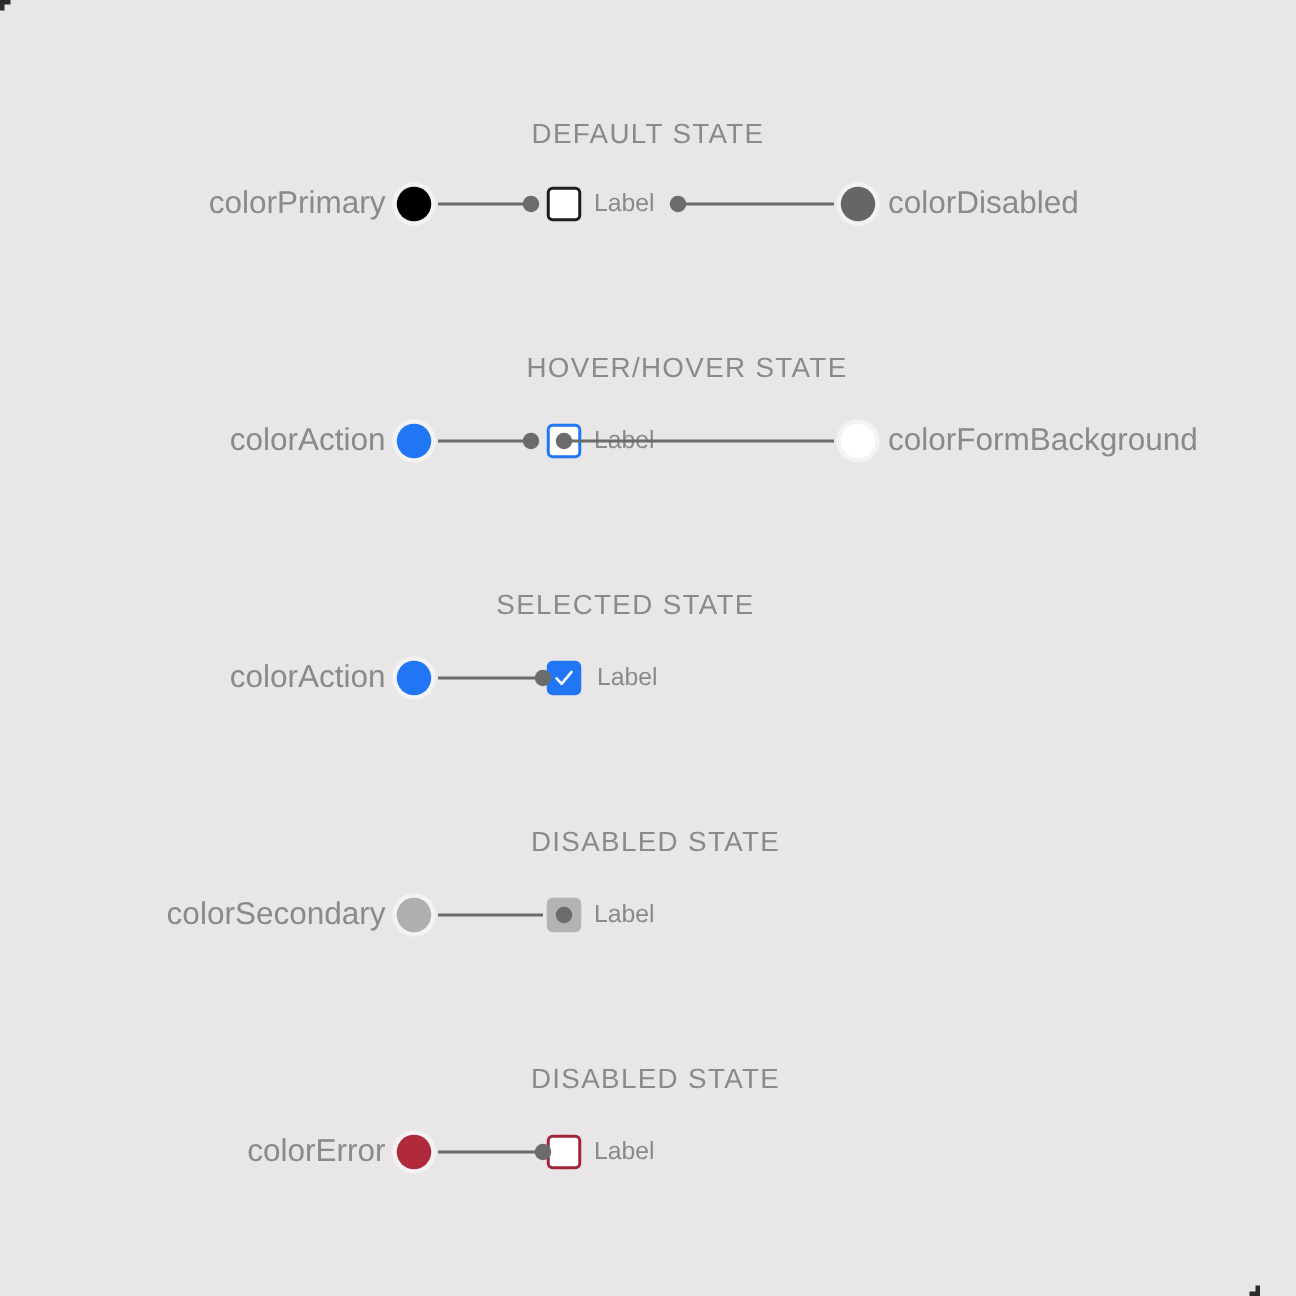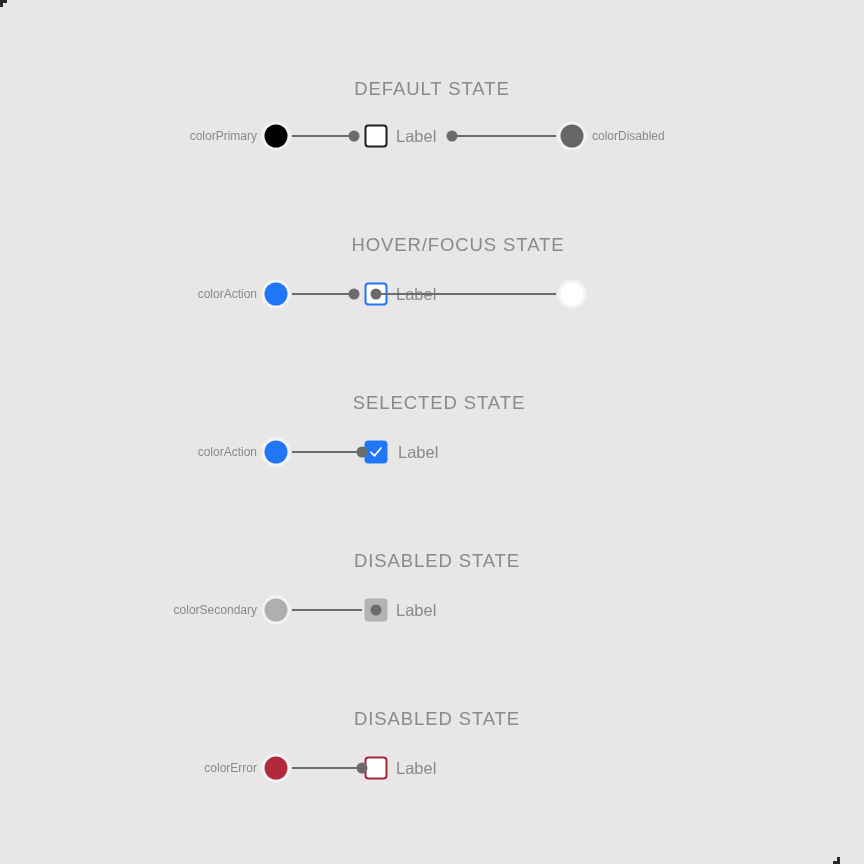--- a/index.html
+++ b/index.html
@@ -32,21 +32,21 @@
     color: #8a8a8a;
     white-space: nowrap;
     transform: translateX(-50%);
   }
 
   .row { position: absolute; left: 0; width: 864px; height: 44px; }
 
   
   .token-label {
     position: absolute;
-    font-size: 12px;
+    font-size: 21px;
     color: #8a8a8a;
     white-space: nowrap;
     top: 50%;
     transform: translateY(-50%);
   }
   .token-label.left  { transform: translate(-100%, -50%); }
 
   
   .swatch {
     position: absolute;
@@ -145,39 +145,40 @@
       <span class="dot" style="left: 452px; background: rgb(107, 107, 107);"></span>
       <span class="swatch" style="left: 572px; background: rgb(102, 102, 102); box-shadow: rgb(244, 243, 243) 0px 0px 0px 3px;"></span>
       <span class="token-label right" style="left: 592px; color: rgb(138, 138, 138);">colorDisabled</span>
 
       <span class="checkbox default" style="left: 376px;"></span>
       <span class="field-label" style="left: 396px; color: rgb(138, 138, 138);">Label</span>
     </div>
   </div>
 
   <div class="section">
-    <div class="section-title" style="left: 458px; top: 234px; color: rgb(138, 138, 138);">HOVER/FOCUS STATE</div>
+    <div class="section-title" style="left: 458px; top: 234px; color: rgb(138, 138, 138);">HOVER/HOVER STATE</div>
 
     <div class="row" style="top: 272px;">
       <span class="token-label left" style="left: 257px; color: rgb(138, 138, 138);">colorAction</span>
       <span class="swatch" style="left: 276px; background: rgb(33, 118, 245); box-shadow: rgb(244, 243, 243) 0px 0px 0px 3px;"></span>
       <span class="connector" style="left: 292px; width: 64px; background: rgb(107, 107, 107);"></span>
       <span class="dot" style="left: 354px; background: rgb(107, 107, 107);"></span>
 
       <span class="connector over" style="left: 376px; width: 180px; background: rgb(107, 107, 107);"></span>
       <span class="dot" style="left: 376px; background: rgb(107, 107, 107);"></span>
       <span class="swatch" style="left: 572px; background: rgb(255, 255, 255); box-shadow: rgb(244, 243, 243) 0px 0px 0px 3px;"></span>
+      <span class="token-label right" style="left: 592px; color: rgb(138, 138, 138);">colorFormBackground</span>
 
       <span class="checkbox focus" style="left: 376px;"></span>
       <span class="field-label" style="left: 396px; color: rgb(138, 138, 138);">Label</span>
     </div>
   </div>
 
   <div class="section">
-    <div class="section-title" style="left: 439px; top: 392px; color: rgb(138, 138, 138);">SELECTED STATE</div>
+    <div class="section-title" style="left: 417px; top: 392px; color: rgb(138, 138, 138);">SELECTED STATE</div>
 
     <div class="row" style="top: 430px;">
       <span class="token-label left" style="left: 257px; color: rgb(138, 138, 138);">colorAction</span>
       <span class="swatch" style="left: 276px; background: rgb(33, 118, 245); box-shadow: rgb(244, 243, 243) 0px 0px 0px 3px;"></span>
       <span class="connector" style="left: 292px; width: 70px; background: rgb(107, 107, 107);"></span>
       <span class="dot" style="left: 362px; background: rgb(107, 107, 107);"></span>
 
       <span class="checkbox selected" style="left: 376px;">
         <svg class="tick" viewBox="0 0 23 23">
           <polyline points="5.5,11.8 9.6,16.2 17.6,6.6" fill="none" stroke="#ffffff" stroke-width="2.1" stroke-linecap="round" stroke-linejoin="round"></polyline>

